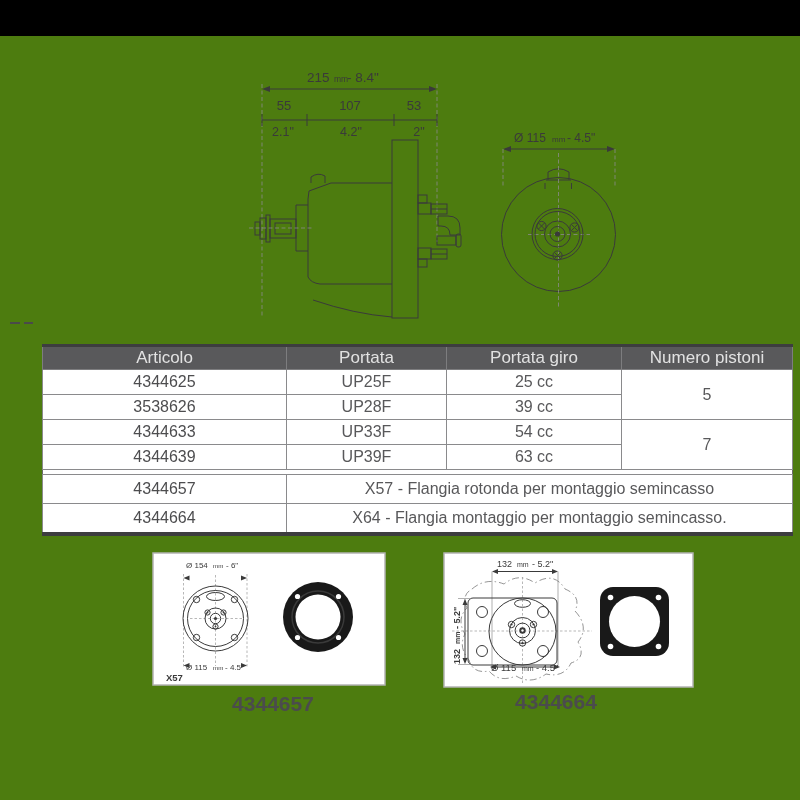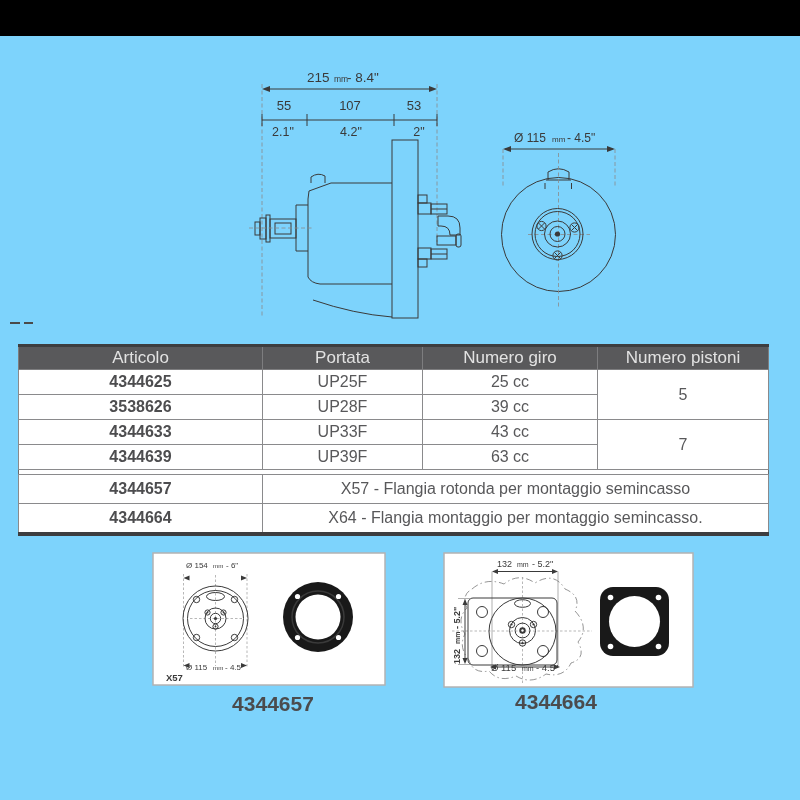--- a/index.html
+++ b/index.html
@@ -1,39 +1,39 @@
 <!DOCTYPE html>
 <html><head>
 <meta charset="utf-8">
 <style>
   html,body{margin:0;padding:0;background:#ffffff;}
   body{width:800px;height:800px;font-family:"Liberation Sans",sans-serif;}
-  #page{position:relative;width:800px;height:800px;background:#7dd3fc;overflow:hidden;}
+  #page{position:relative;width:800px;height:800px;background:#4d7c0f;overflow:hidden;}
   .topbar{position:absolute;left:0;top:0;width:800px;height:36px;background:#000;}
   .stray{position:absolute;background:#4a4a4a;height:2px;}
   svg.abs{position:absolute;left:0;}
   
   .ln{fill:none;stroke:#3a3a3a;stroke-width:1;}
   .lnt{fill:none;stroke:#8e8e8e;stroke-width:0.7;}
   .dsh{fill:none;stroke:#8a8a8a;stroke-width:0.8;stroke-dasharray:4 2.5;}
   .dshf{fill:none;stroke:#9a9a9a;stroke-width:0.7;stroke-dasharray:2.5 2;}
   .gsk{fill:none;stroke:#7a7a7a;stroke-width:0.8;stroke-dasharray:7 3 1.5 3;}
   .fillline{fill:#3a3a3a;stroke:none;}
   text.dim{fill:#3a3a3a;}
   .boxb{fill:#ffffff;stroke:#b3b3b3;stroke-width:1.5;}
   .capt{fill:#4b4b4d;font-weight:bold;font-size:21px;text-anchor:middle;}
   
-  #spec{position:absolute;left:18px;top:344px;width:750px;border-collapse:collapse;table-layout:fixed;
+  #spec{position:absolute;left:42px;top:344px;width:750px;border-collapse:collapse;table-layout:fixed;
         border-left:1px solid #6a6a6c;border-right:1px solid #6a6a6c;
         border-top:3px solid #3d3d3f;border-bottom:4px solid #3d3d3f;}
   #spec th{background:#59595b;color:#e2e2e2;font-weight:400;font-size:17px;height:22px;
         border:1px solid #7d7d7f;padding:0;text-align:center;}
   #spec td{font-size:16px;color:#58585a;text-align:center;height:24px;padding:0;
         border:1px solid #8a8a8c;background:#fff;}
-  #spec td.art{font-weight:bold;color:#4d4d4f;}
+  #spec td.art{font-weight:normal;color:#4d4d4f;}
   #spec tr.acc td{height:28px;}
   #spec tr.gap td{height:4px;border-left:none;border-right:none;}
 </style>
 </head>
 <body>
 
 <div id="page">
 
   <div class="topbar"></div>
   <div class="stray" style="left:10px;top:322px;width:10px;"></div>
@@ -133,40 +133,40 @@
     <colgroup>
       <col style="width:244px">
         <col style="width:160px">
         <col style="width:175px">
         <col style="width:171px">
     </colgroup>
     <thead>
       <tr>
         <th>Articolo</th>
         <th>Portata</th>
-        <th>Numero giro</th>
+        <th>Portata giro</th>
         <th>Numero pistoni</th>
       </tr>
     </thead>
     <tbody>
       <tr>
         <td class="art">4344625</td>
         <td>UP25F</td>
         <td>25 cc</td>
         <td rowspan="2">5</td>
       </tr>
       <tr>
         <td class="art">3538626</td>
         <td>UP28F</td>
         <td>39 cc</td>
       </tr>
       <tr>
         <td class="art">4344633</td>
         <td>UP33F</td>
-        <td>43 cc</td>
+        <td>54 cc</td>
         <td rowspan="2">7</td>
       </tr>
       <tr>
         <td class="art">4344639</td>
         <td>UP39F</td>
         <td>63 cc</td>
       </tr>
       <tr class="gap">
           <td colspan="4"></td>
         </tr>

